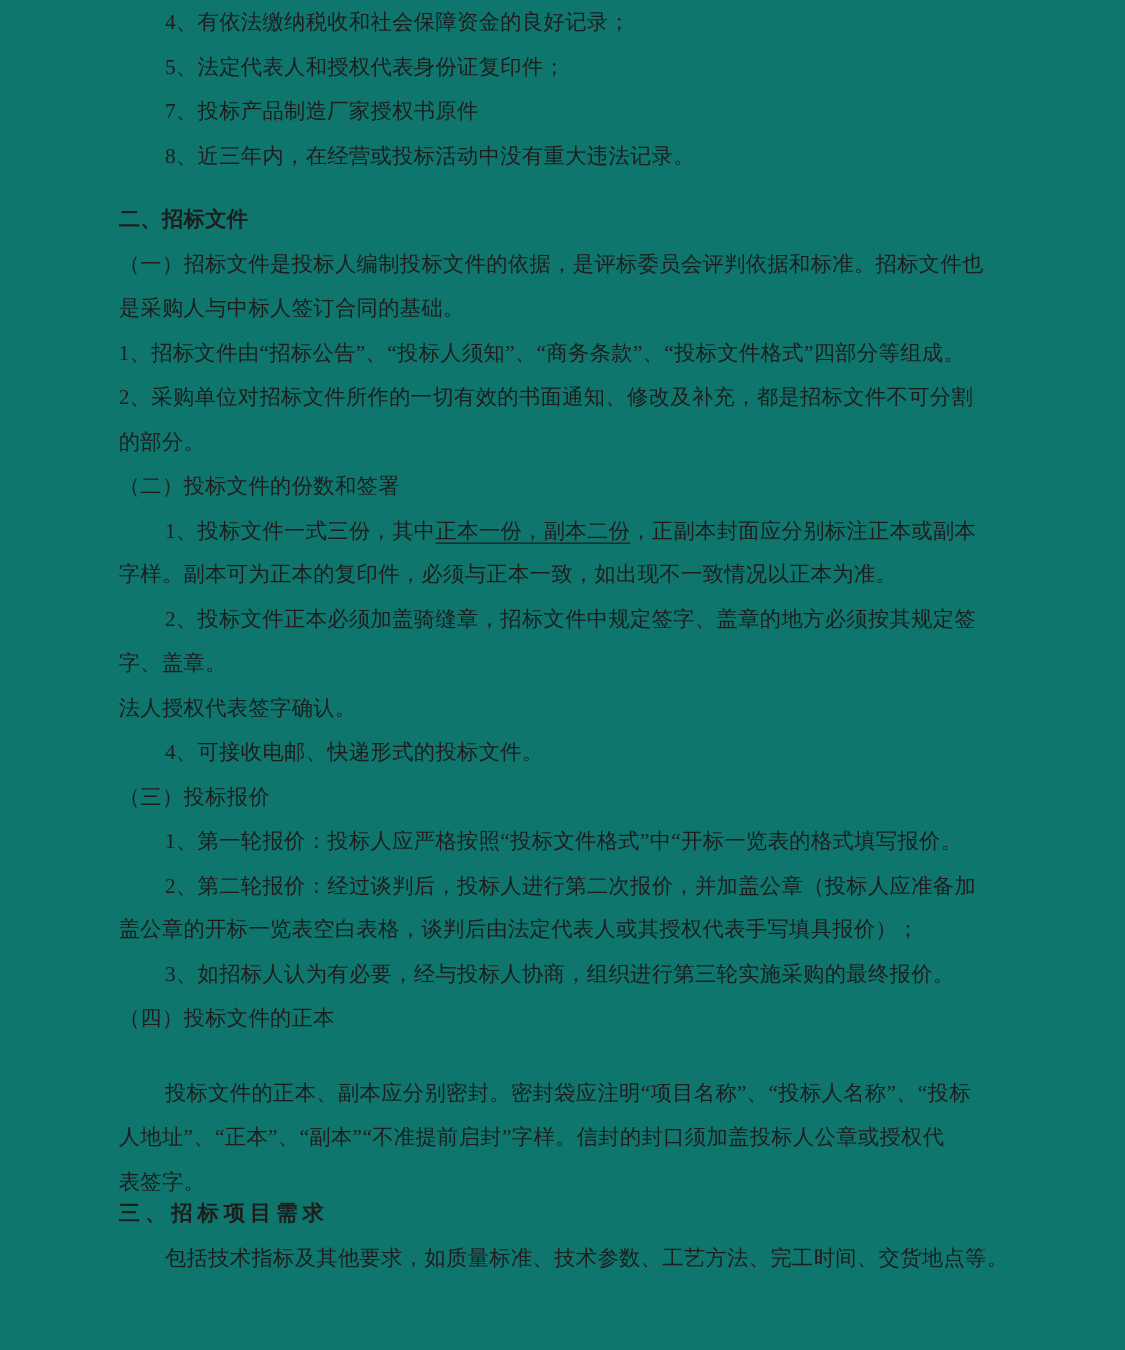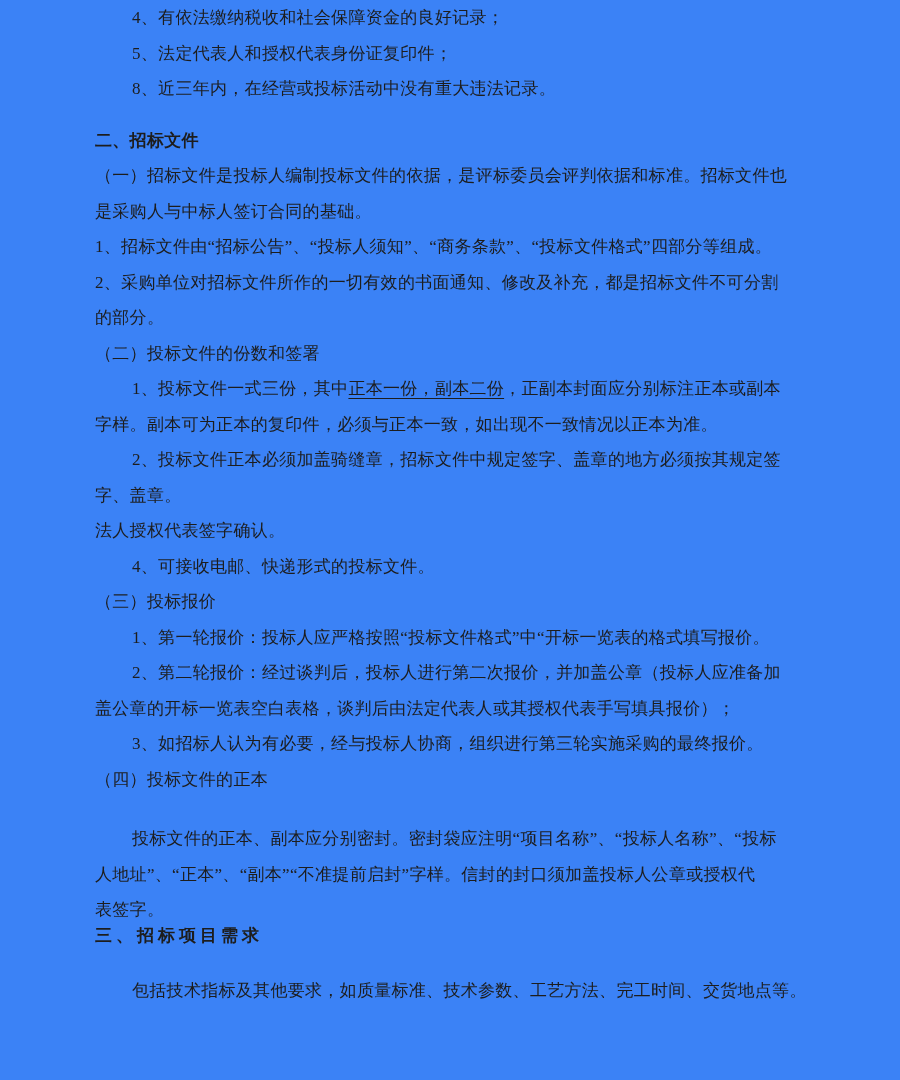--- a/index.html
+++ b/index.html
@@ -12,52 +12,53 @@
     height: 1080px;
     overflow: hidden;
     font-family: "Liberation Serif", "DejaVu Serif", serif;
     color: #1d1d1d;
   }
   .doc-page {
     box-sizing: border-box;
     width: 900px;
     height: 1080px;
     padding: 0 52px 0 95px;
-    background: #3b82f6;
+    background: #0f766e;
   }
   .line {
     font-size: 17px;
     line-height: 35.5px;
     white-space: nowrap;
     letter-spacing: 0.3px;
   }
   .indent {
     padding-left: 37px;
   }
   .bold {
     font-weight: bold;
     margin-top: 16px;
   }
   .spaced {
     letter-spacing: 4px;
   }
   .gap-lg { margin-top: 24px; }
-  .gap-xl { margin-top: 20px; }
+  .gap-xl { margin-top: 0; }
   .gap-sm { margin-top: -10px; }
   .uline {
     text-decoration: underline;
     text-underline-offset: 4px;
   }
 </style>
 </head>
 <body>
 
 <div class="doc-page">
   <div class="line indent">4、有依法缴纳税收和社会保障资金的良好记录；</div>
   <div class="line indent">5、法定代表人和授权代表身份证复印件；</div>
+  <div class="line indent">7、投标产品制造厂家授权书原件</div>
   <div class="line indent">8、近三年内，在经营或投标活动中没有重大违法记录。</div>
 
   <div class="line bold">二、招标文件</div>
 
   <div class="line">（一）招标文件是投标人编制投标文件的依据，是评标委员会评判依据和标准。招标文件也</div>
   <div class="line">是采购人与中标人签订合同的基础。</div>
   <div class="line">1、招标文件由“招标公告”、“投标人须知”、“商务条款”、“投标文件格式”四部分等组成。</div>
   <div class="line">2、采购单位对招标文件所作的一切有效的书面通知、修改及补充，都是招标文件不可分割</div>
   <div class="line">的部分。</div>
 

